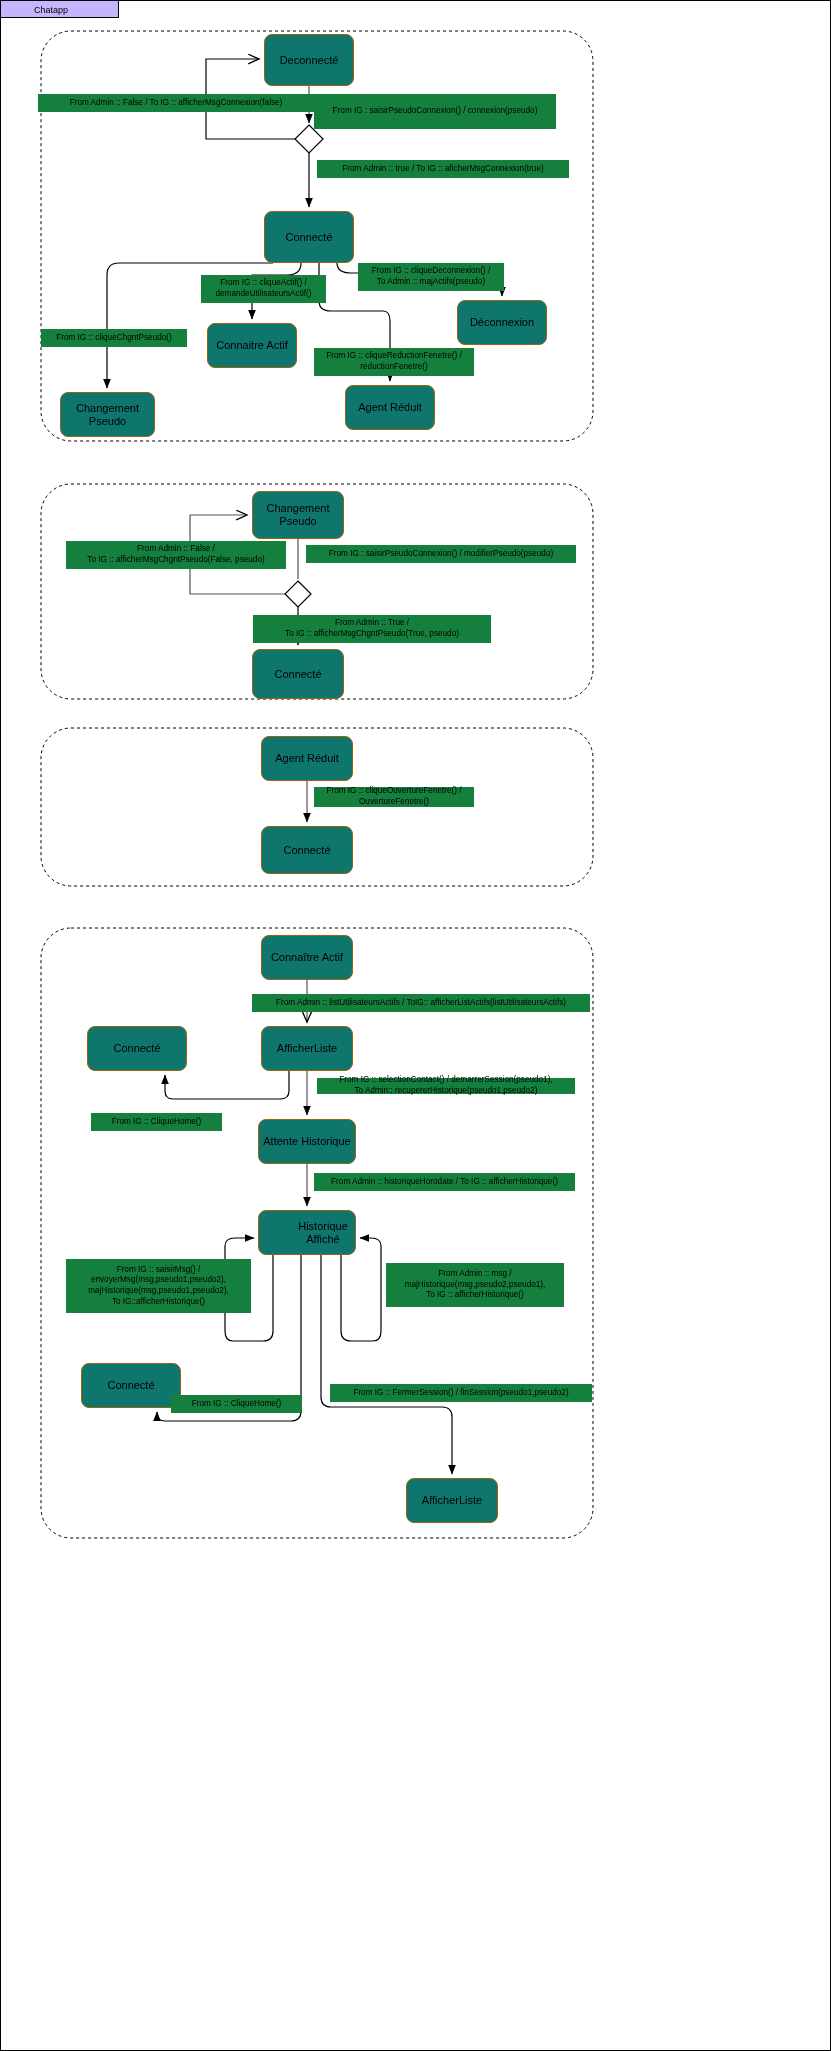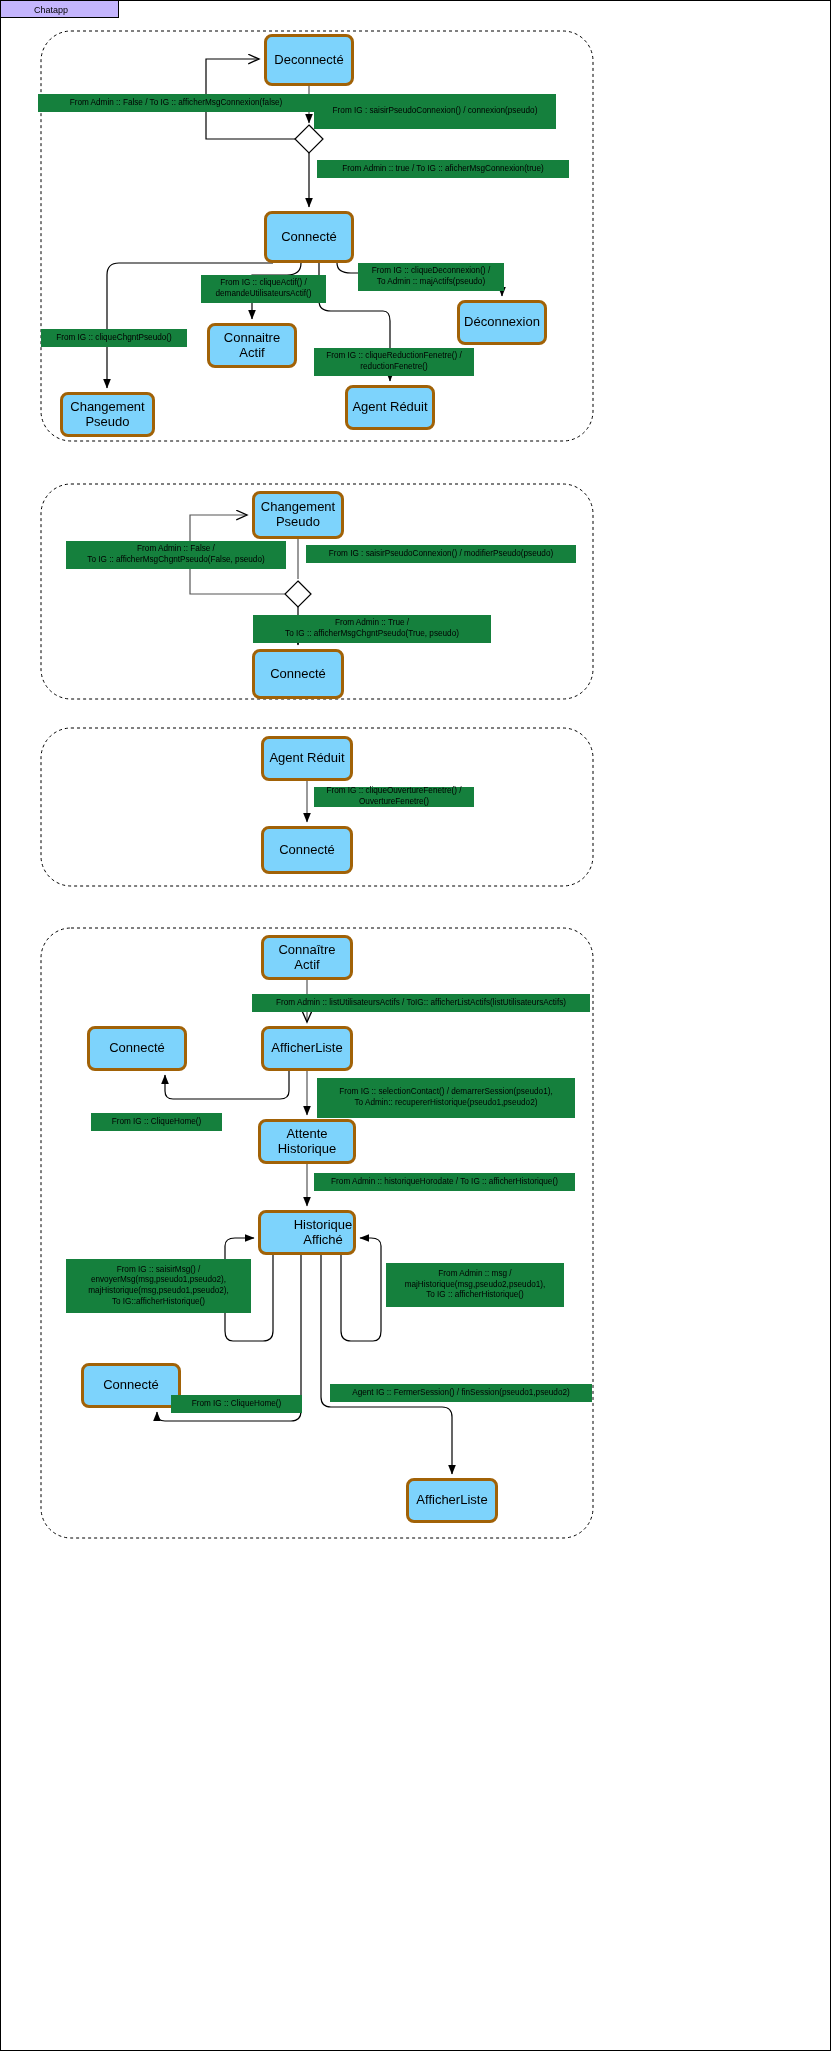--- a/index.html
+++ b/index.html
@@ -25,26 +25,26 @@
   }
   .tab-label {
     position:absolute; left:0; top:0; width:100px; height:17px;
     display:flex; align-items:center; justify-content:center;
     font-size:9px; color:#000;
   }
 
   
   .state {
     position:absolute;
-    background:#7dd3fc;
-    border:3px solid #a16207;
+    background:#0f766e;
+    border:1px solid #a16207;
     border-radius:8px;
     display:flex; align-items:center; justify-content:center;
     text-align:center;
-    font-size:13px;
+    font-size:11px;
     color:#000;
     box-sizing:border-box;
     line-height:1.15;
     padding:2px;
   }
 
   
   .label {
     position:absolute;
     background:#15803d;
@@ -230,21 +230,21 @@
   <div class="state" style="left:80px;top:1362px;width:100px;height:45px;">
     <span>Connecté</span>
   </div>
   <div class="state" style="left:405px;top:1477px;width:92px;height:45px;">
     <span>AfficherListe</span>
   </div>
 
   <div class="label" style="left:251px;top:993px;width:338px;height:18px;">
     <span>From Admin :: listUtilisateursActifs / ToIG:: afficherListActifs(listUtilisateursActifs)</span>
   </div>
-  <div class="label" style="left:316px;top:1077px;width:258px;height:40px;">
+  <div class="label" style="left:316px;top:1077px;width:258px;height:16px;">
     <span>From IG :: selectionContact() / demarrerSession(pseudo1),
 To Admin:: recupererHistorique(pseudo1,pseudo2)</span>
   </div>
   <div class="label" style="left:90px;top:1112px;width:131px;height:18px;">
     <span>From IG :: CliqueHome()</span>
   </div>
   <div class="label" style="left:313px;top:1172px;width:261px;height:18px;">
     <span>From Admin :: historiqueHorodate / To IG :: afficherHistorique()</span>
   </div>
   <div class="label" style="left:65px;top:1258px;width:185px;height:54px;">
@@ -255,16 +255,16 @@
   </div>
   <div class="label" style="left:385px;top:1262px;width:178px;height:44px;">
     <span>From Admin ::  msg /
 majHistorique(msg,pseudo2,pseudo1),
 To IG :: afficherHistorique()</span>
   </div>
   <div class="label" style="left:170px;top:1394px;width:131px;height:18px;">
     <span>From IG :: CliqueHome()</span>
   </div>
   <div class="label" style="left:329px;top:1383px;width:262px;height:18px;">
-    <span>Agent IG :: FermerSession() / finSession(pseudo1,pseudo2)</span>
+    <span>From IG :: FermerSession() / finSession(pseudo1,pseudo2)</span>
   </div>
 
 </div>
 
 </body></html>

